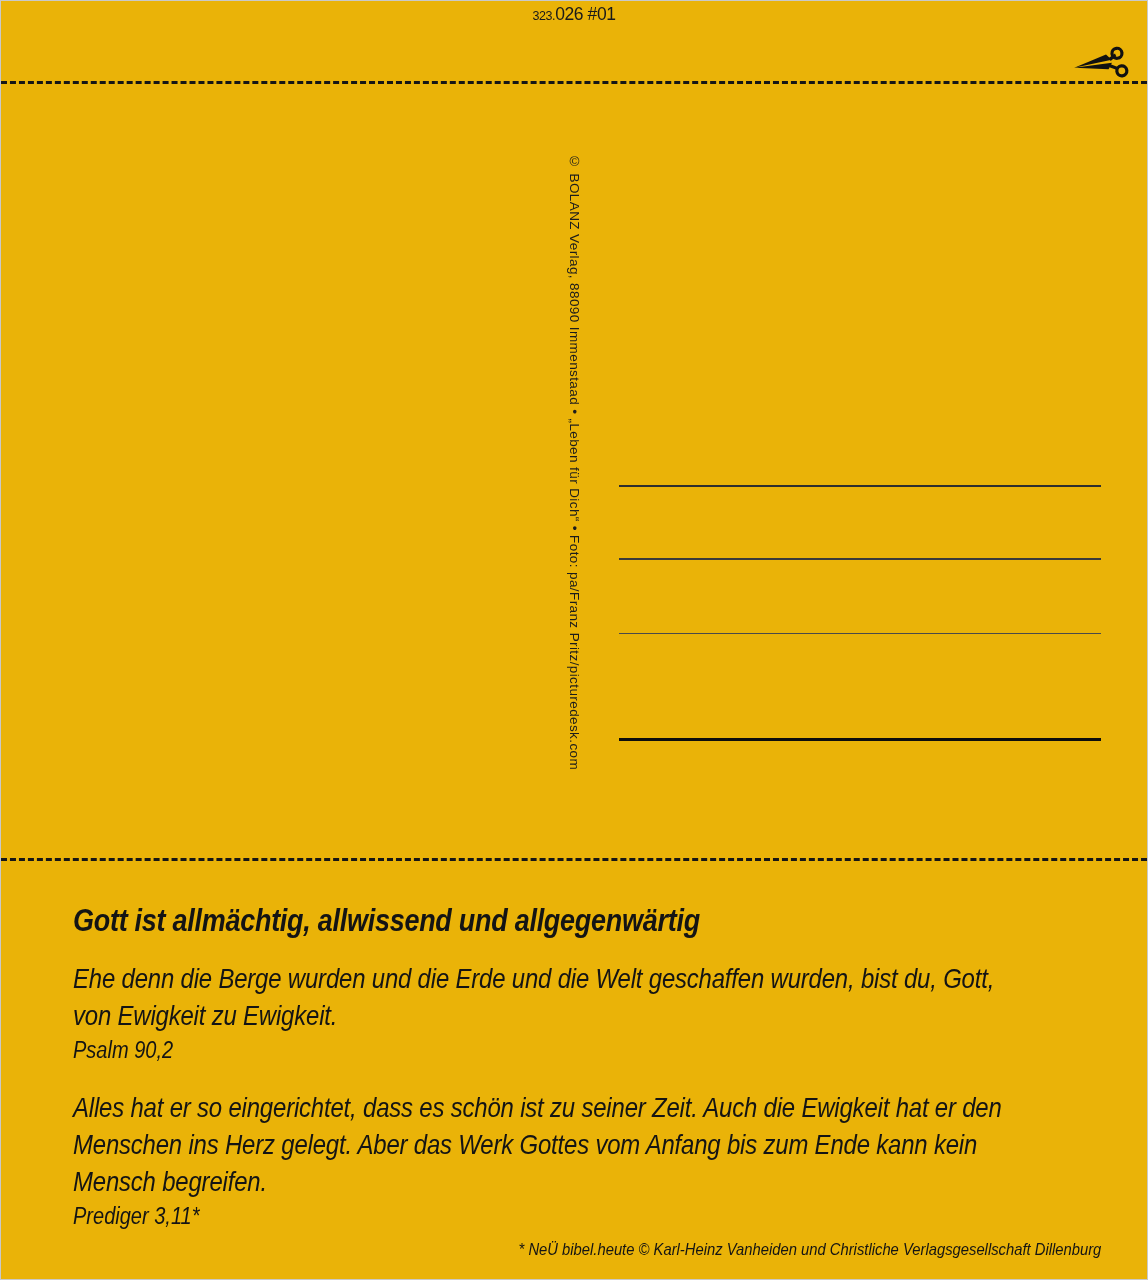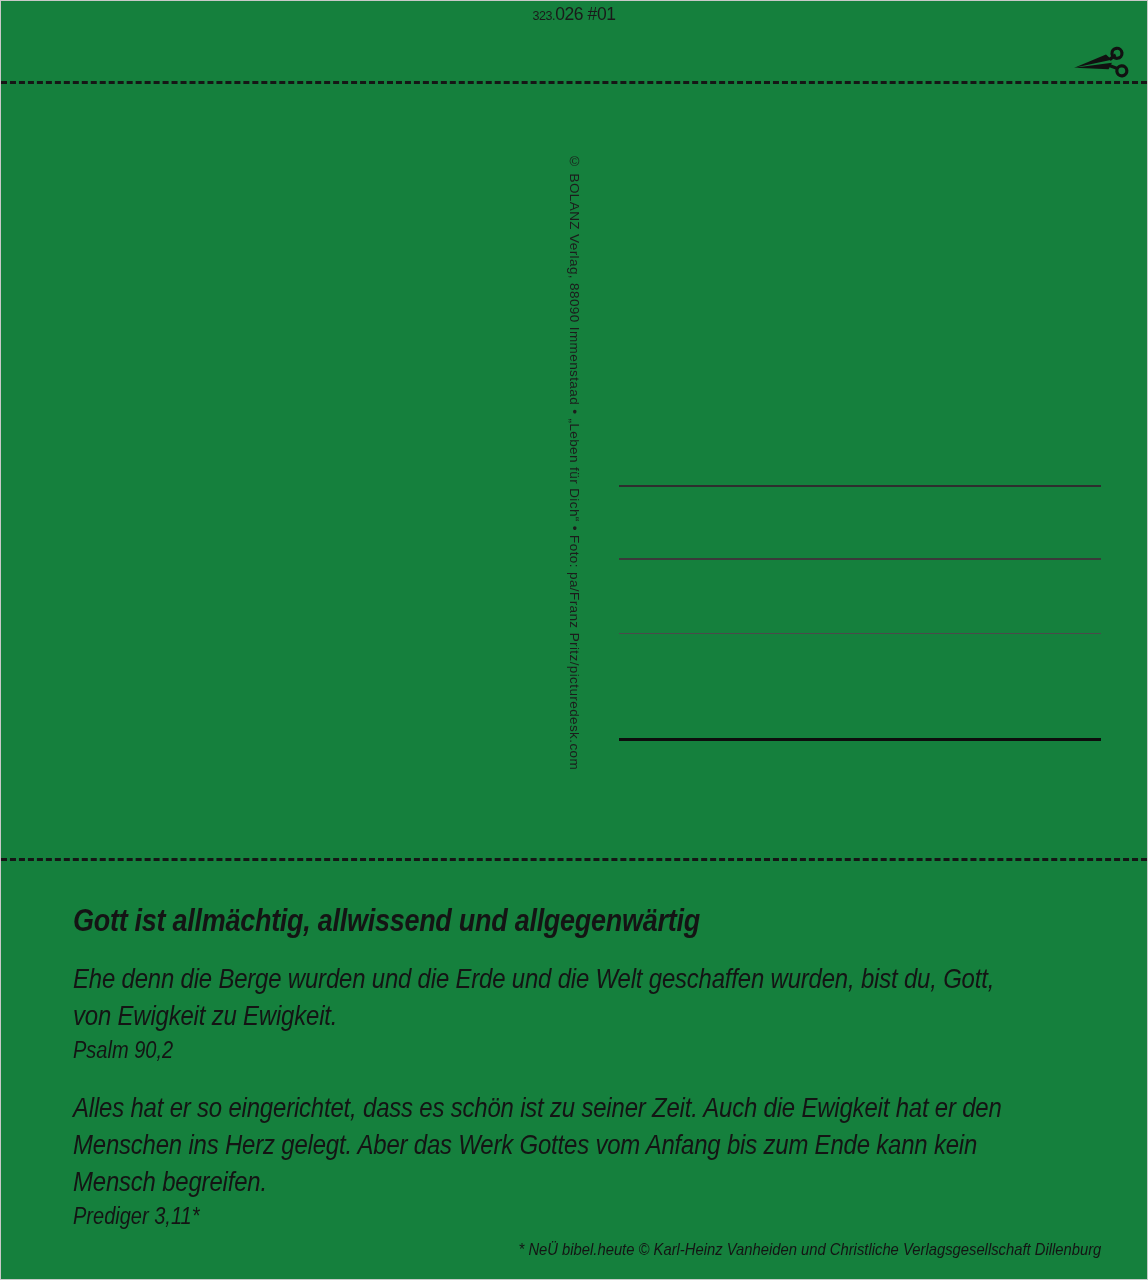--- a/index.html
+++ b/index.html
@@ -1,20 +1,20 @@
 <!DOCTYPE html>
 <html><head>
 <meta charset="utf-8">
 <style>
   html, body { margin: 0; padding: 0; background: #fff; }
   .page {
     position: relative;
     width: 1148px;
     height: 1280px;
-    background: #15803d;
+    background: #eab308;
     border: 1px solid #c9c9c9;
     box-sizing: border-box;
     overflow: hidden;
     font-family: "Liberation Sans", sans-serif;
     color: #1a1a1a;
   }
 
   
   .product-code {
     position: absolute;

